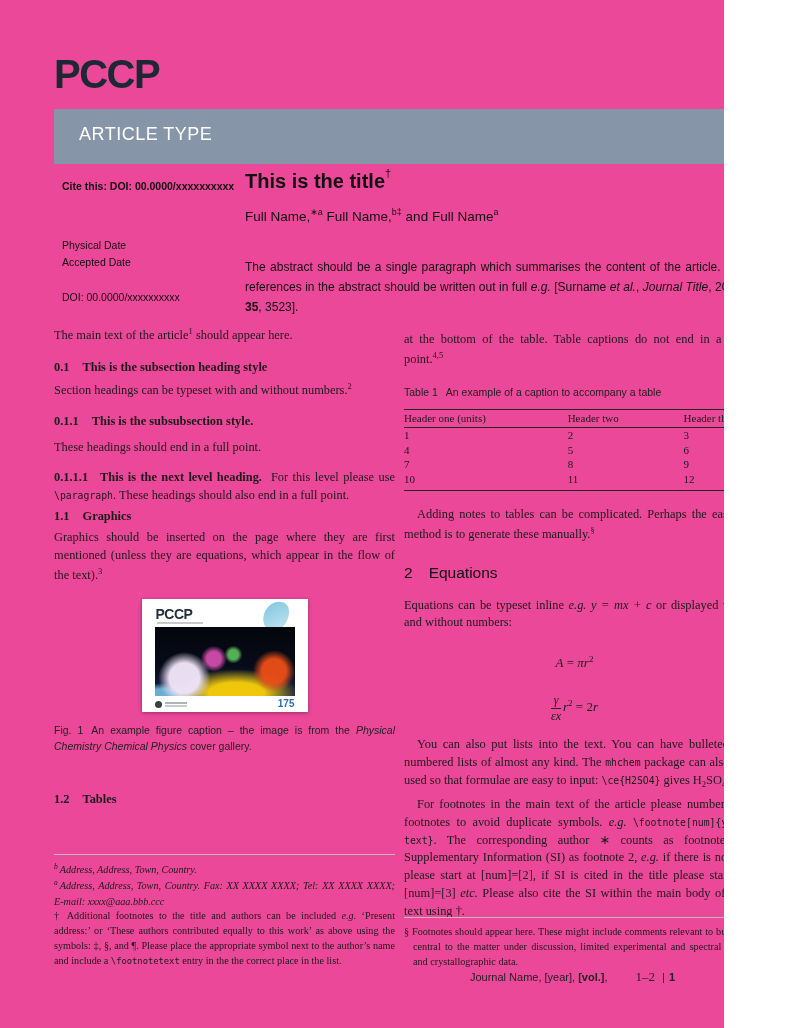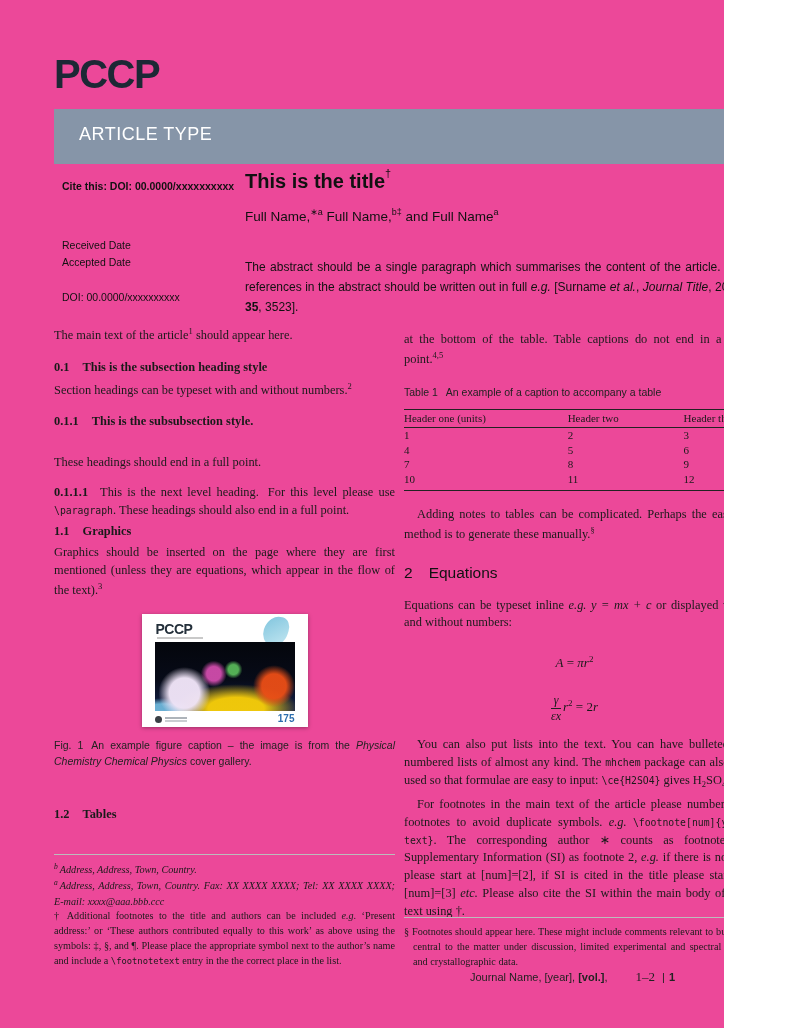--- a/index.html
+++ b/index.html
@@ -37,24 +37,24 @@
   .col p{margin:0;}
   sup.ref{font-size:8.5px;}
   .indent{text-indent:13px;}
   code{font-family:"DejaVu Sans Mono",monospace;font-size:9.8px;}
 
   h2.sec{margin:17px 0 10px;font-family:"Liberation Sans",sans-serif;font-size:15.5px;
         font-weight:normal;color:#111;text-align:left;}
   h2.sec .hnum{margin-right:16px;}
   h3.subsec{margin:14px 0 3px;font-size:12.4px;font-weight:bold;text-align:left;}
   h3.subsec .hnum{margin-right:13px;}
-  h3.mb{margin-bottom:23px;}
+  h3.mb{margin-bottom:8px;}
   .par-head{margin-top:12px !important;}
   .par-head .hnum{font-weight:bold;margin-right:12px;}
-  .par-head .phead{font-weight:normal;margin-right:9px;}
+  .par-head .phead{font-weight:bold;margin-right:9px;}
 
   
   figure{margin:15px 0 0;text-align:center;}
   .cover{position:relative;width:166px;height:113px;margin:0 auto;background:#fff;
         box-shadow:0 1px 4px rgba(0,0,0,.35);text-align:left;}
   .cover-logo{position:absolute;left:14px;top:5px;font-family:"Liberation Sans",sans-serif;
         font-weight:bold;font-size:14px;letter-spacing:-.5px;color:#24303b;}
   .cover-subline{position:absolute;left:15px;top:23px;width:46px;height:2px;background:#c9c9c9;}
   .cover-swoosh{position:absolute;right:20px;top:2px;width:24px;height:30px;
         background:linear-gradient(135deg,#7fc4dd,#c3e7f2);border-radius:60% 40% 55% 45%;
@@ -125,21 +125,21 @@
 
 <div class="page">
 
   <div class="logo">PCCP</div>
   <div class="banner">
     <span class="banner-label">ARTICLE TYPE</span>
   </div>
 
   <div class="cite">Cite this: DOI: 00.0000/xxxxxxxxxx</div>
   <div class="dates">
-    <div>Received Date</div>
+    <div>Physical Date</div>
     <div>Accepted Date</div>
   </div>
   <div class="doi">DOI: 00.0000/xxxxxxxxxx</div>
 
   <h1 class="title"><span>This is the title</span><sup>†</sup></h1>
 
   <div class="authors"><span>Full Name,</span><sup>∗a</sup><span> Full Name,</span><sup>b‡</sup><span> and Full Name</span><sup>a</sup></div>
 
   <div class="abstract"><span>The abstract should be a single paragraph which summarises the content of the article. Any references in the abstract should be written out in full </span><i>e.g.</i><span> [Surname </span><i>et al.</i><span>, </span><i>Journal Title</i><span>, 2000, </span><b>35</b><span>, 3523].</span></div>
 

